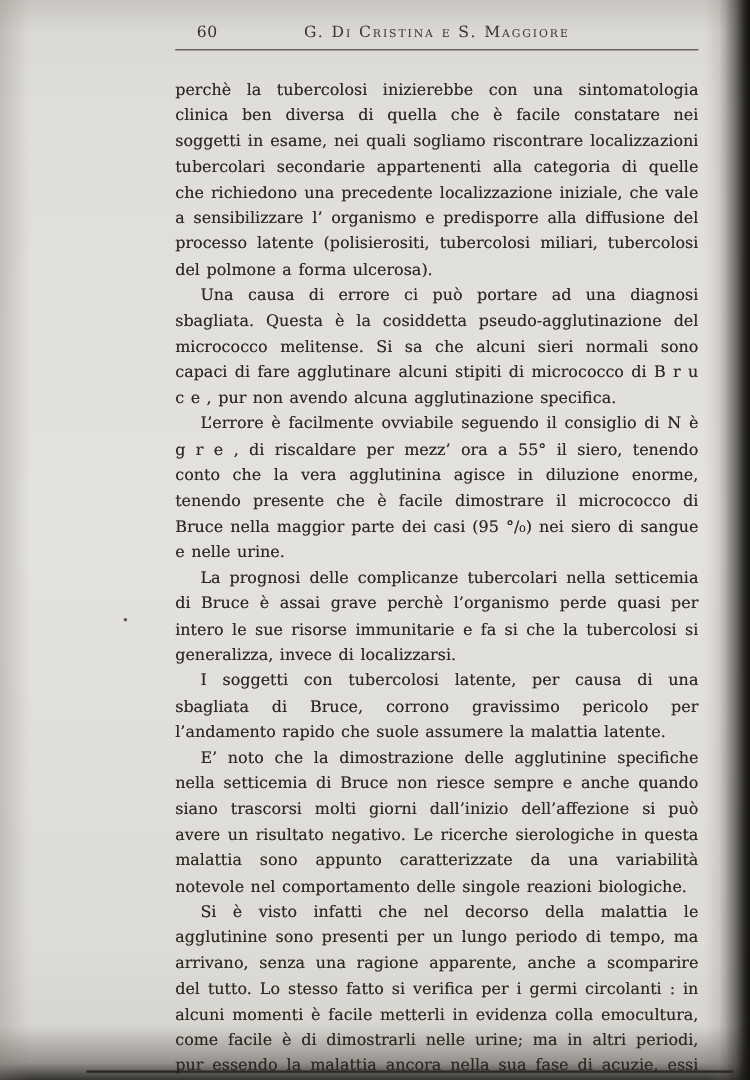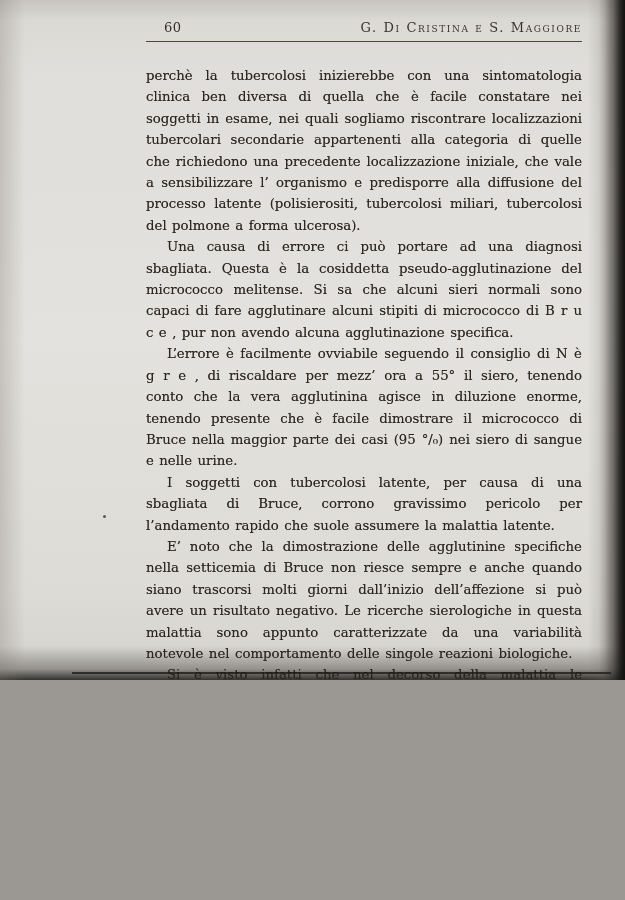--- a/index.html
+++ b/index.html
@@ -4,21 +4,21 @@
 <style>
   html, body {
     margin: 0;
     padding: 0;
     background: #9b9894;
     font-family: "DejaVu Serif", "Liberation Serif", serif;
   }
   .scan {
     position: relative;
     width: 625px;
-    height: 680px;
+    height: 900px;
     margin: 0 auto;
     overflow: hidden;
     color: #2b2620;
     background:
       linear-gradient(to right, rgba(125,121,114,0.30) 0%, rgba(0,0,0,0) 4%),
       linear-gradient(to left, rgba(22,21,19,0.92) 0%, rgba(55,52,48,0.55) 1.4%, rgba(110,106,99,0.25) 3.2%, rgba(0,0,0,0) 6%),
       linear-gradient(to top, rgba(24,23,21,0.85) 0%, rgba(70,67,61,0.45) 1.6%, rgba(0,0,0,0) 5%),
       linear-gradient(to bottom, rgba(120,116,109,0.18) 0%, rgba(0,0,0,0) 3%),
       linear-gradient(180deg, #d9d7d2 0%, #e0deda 10%, #e4e2de 50%, #dddbd6 88%, #d3d1cc 100%);
   }
@@ -36,21 +36,21 @@
   .page-number {
     position: absolute;
     left: 18px;
     top: 0;
     font-size: 13px;
     letter-spacing: 0.5px;
     color: #332e28;
   }
   .running-header {
     display: block;
-    text-align: right;
+    text-align: center;
     font-size: 13px;
     font-variant: small-caps;
     letter-spacing: 1.6px;
     color: #38332c;
     white-space: nowrap;
   }
   .header-rule {
     border: none;
     border-top: 1.4px solid #4d473f;
     margin: 2px 0 0 0;
@@ -111,20 +111,21 @@
       <span class="page-number">60</span>
       <span class="running-header">G. Di Cristina e S. Maggiore</span>
     </div>
 
     <hr class="header-rule">
 
     <div class="body-text">
       <p class="noindent">perchè la tubercolosi inizierebbe con una sintomatologia clinica ben diversa di quella che è facile constatare nei soggetti in esame, nei quali sogliamo riscontrare localizzazioni tubercolari secondarie appartenenti alla categoria di quelle che richiedono una precedente localizzazione iniziale, che vale a sensibilizzare l’ organismo e predisporre alla diffusione del processo latente (polisierositi, tubercolosi miliari, tubercolosi del polmone a forma ulcerosa).</p>
       <p>Una causa di errore ci può portare ad una diagnosi sbagliata. Questa è la cosiddetta pseudo-agglutinazione del micrococco melitense. Si sa che alcuni sieri normali sono capaci di fare agglutinare alcuni stipiti di micrococco di B r u c e , pur non avendo alcuna agglutinazione specifica.</p>
       <p>L’errore è facilmente ovviabile seguendo il consiglio di N è g r e , di riscaldare per mezz’ ora a 55° il siero, tenendo conto che la vera agglutinina agisce in diluzione enorme, tenendo presente che è facile dimostrare il micrococco di Bruce nella maggior parte dei casi (95 °/₀) nei siero di sangue e nelle urine.</p>
+      <p>La prognosi delle complicanze tubercolari nella setticemia di Bruce è assai grave perchè l’organismo perde quasi per intero le sue risorse immunitarie e fa si che la tubercolosi si generalizza, invece di localizzarsi.</p>
       <p>I soggetti con tubercolosi latente, per causa di una sbagliata di Bruce, corrono gravissimo pericolo per l’andamento rapido che suole assumere la malattia latente.</p>
       <p>E’ noto che la dimostrazione delle agglutinine specifiche nella setticemia di Bruce non riesce sempre e anche quando siano trascorsi molti giorni dall’inizio dell’affezione si può avere un risultato negativo. Le ricerche sierologiche in questa malattia sono appunto caratterizzate da una variabilità notevole nel comportamento delle singole reazioni biologiche.</p>
       <p>Si è visto infatti che nel decorso della malattia le agglutinine sono presenti per un lungo periodo di tempo, ma arrivano, senza una ragione apparente, anche a scomparire del tutto. Lo stesso fatto si verifica per i germi circolanti : in alcuni momenti è facile metterli in evidenza colla emocultura, come facile è di dimostrarli nelle urine; ma in altri periodi, pur essendo la malattia ancora nella sua fase di acuzie, essi non possono essere rintracciati coi soliti mezzi dell’emocultura e della urinocultura. Questo comportamento, del resto, non è esclusivo del micrococco di B r u c e ; si può constatare anche nel decorso di altre malattie infettive. Così</p>
     </div>
 
   </div>
 
   <div class="ink-speck"></div>
   <div class="bottom-edge-line"></div>
   <div class="gutter-shade"></div>

